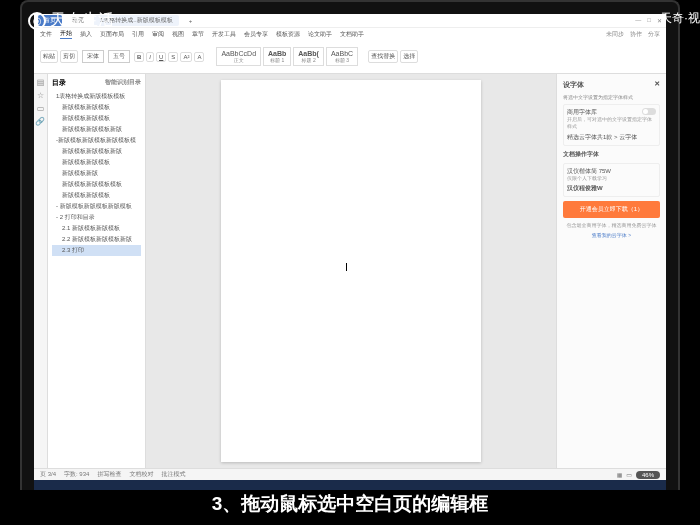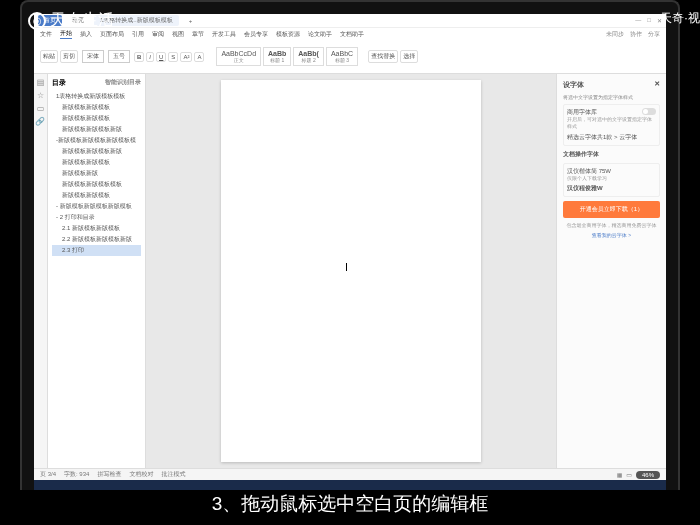--- a/index.html
+++ b/index.html
@@ -41,21 +41,21 @@
 .rp-box{border:1px solid #eee;padding:3px;border-radius:2px;font-size:6px;line-height:1.4}
 .toggle{float:right;width:14px;height:7px;background:#ddd;border-radius:4px;position:relative}
 .toggle::after{content:"";position:absolute;width:5px;height:5px;background:#fff;border-radius:50%;left:1px;top:1px}
 .dl-btn{background:#ff7a3c;color:#fff;text-align:center;padding:4px;border-radius:2px;font-size:6px}
 .rp-note{font-size:5px;color:#999;text-align:center}
 .rp-link{font-size:5px;color:#4a7bc8;text-align:center}
 .statusbar{height:12px;background:#f5f5f5;border-top:1px solid #ddd;display:flex;align-items:center;padding:0 6px;font-size:6px;color:#777;gap:8px}
 .sb-right{margin-left:auto;display:flex;gap:4px;align-items:center}
 .zoom{background:#555;color:#fff;border-radius:8px;padding:1px 6px}
 .taskbar{height:10px;background:#1a2b4a}
-.subtitle{position:absolute;bottom:8px;left:0;right:0;text-align:center;color:#fff;font-size:19px;font-weight:400;text-shadow:1px 1px 2px #000}
+.subtitle{position:absolute;bottom:8px;left:0;right:0;text-align:center;color:#fff;font-size:19px;font-weight:700;text-shadow:1px 1px 2px #000}
 </style>
 </head>
 <body>
 
 <div class="brand">
   <span class="brand-ico">◎</span>
   <span>天奇生活</span>
 </div>
 <div class="brand-r">天奇·视</div>
 

